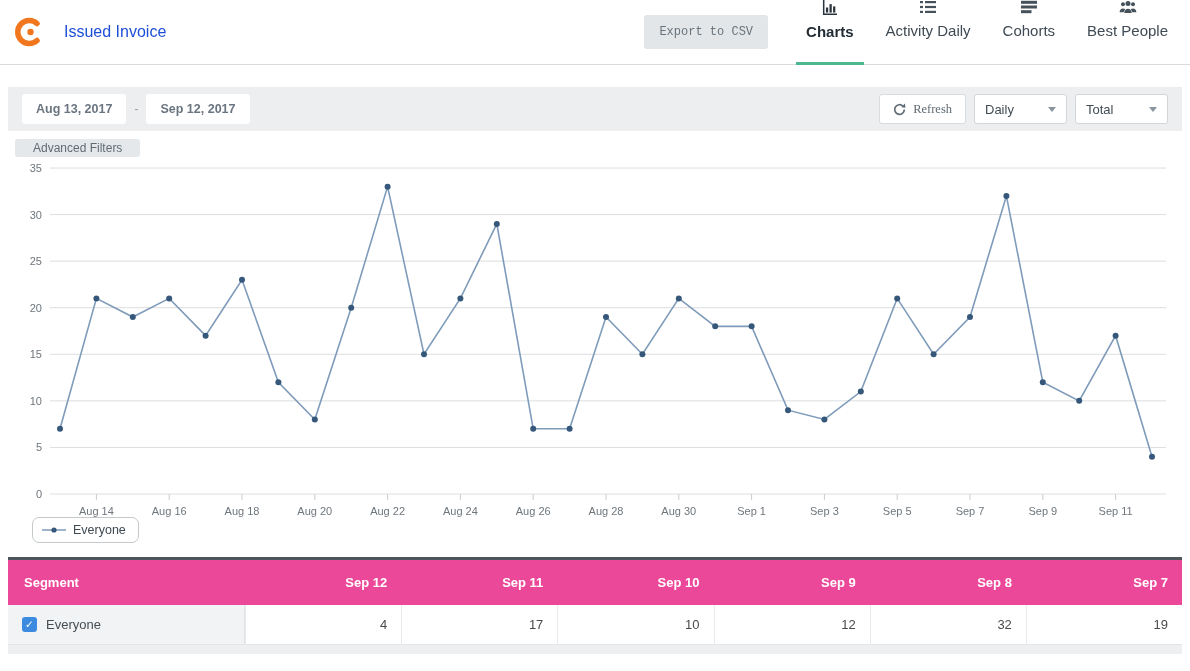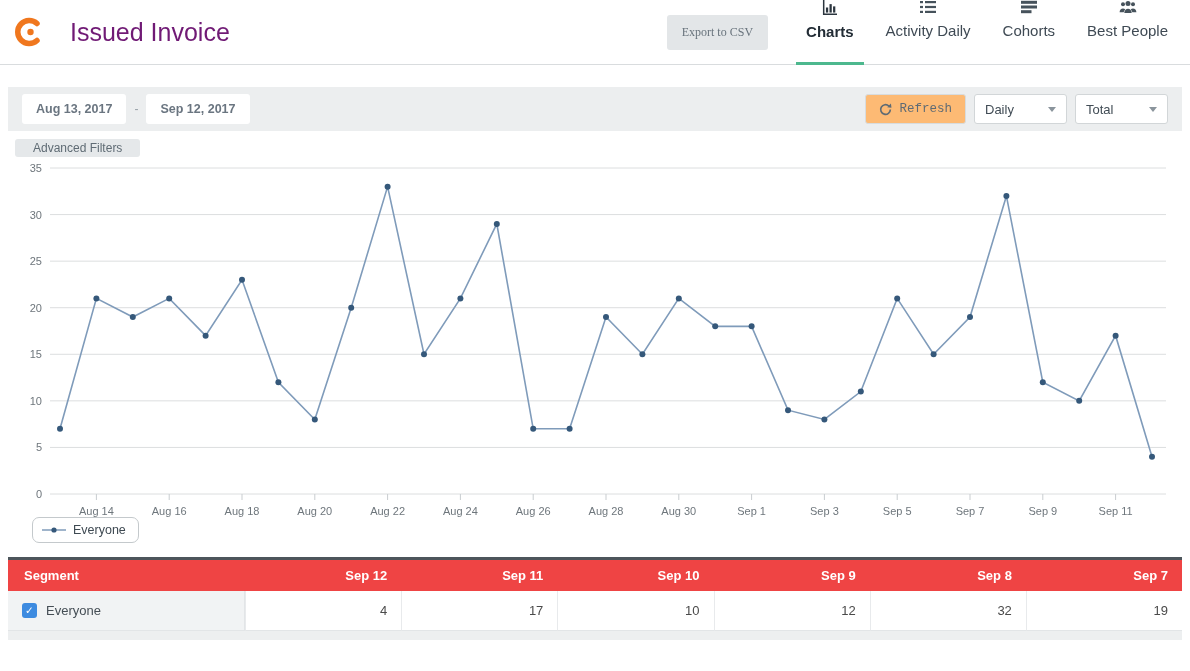--- a/index.html
+++ b/index.html
@@ -6,44 +6,44 @@
   html,body { width:1190px; height:671px; background:#fff; overflow:hidden;
     font-family:"Liberation Sans", sans-serif; }
 
   
   .app-header { height:65px; display:flex; align-items:center;
     justify-content:space-between; border-bottom:1px solid #d9dcde;
     padding:0 6px 0 10px; position:relative; background:#fff; }
   .header-left { display:flex; align-items:center; }
   .logo-box { width:36px; height:36px; display:flex; align-items:center;
     justify-content:center; }
-  .page-title { font-size:25px; font-weight:400; color:#701a75; margin-left:24px; }
+  .page-title { font-size:16px; font-weight:400; color:#1d4ed8; margin-left:18px; }
 
   .header-right { display:flex; align-items:center; height:100%; }
   .export-btn { background:#e3e6e8; border:none; border-radius:3px;
-    font-family:Liberation Serif, serif; font-size:12px; color:#68737c; padding:10px 15px;
+    font-family:Liberation Mono, monospace; font-size:12px; color:#68737c; padding:10px 15px;
     margin-right:22px; cursor:pointer; }
   .nav-tab { display:flex; align-items:center; gap:8px; padding:0 16px;
     height:100%; font-size:15px; color:#3f4a54; cursor:pointer; position:relative;flex-direction:column; }
   .nav-tab.active { font-weight:bold; color:#222c35; }
   .nav-tab.active .tab-underline { position:absolute; left:6px; right:6px;
     bottom:-1px; height:3px; background:#4db88e; }
 
   
   .toolbar { margin:22px 8px 0; height:44px; background:#eceeef;
     display:flex; align-items:center; justify-content:space-between;
     padding:0 14px; }
   .toolbar-left, .toolbar-right { display:flex; align-items:center; }
   .date-btn { height:30px; padding:0 14px; background:#ffffff; border:none;
     border-radius:3px; font-family:inherit; font-size:12.5px; font-weight:bold;
     color:#6a7580; cursor:pointer; }
   .date-sep { margin:0 8px; color:#98a1a8; font-size:12px; }
-  .refresh-btn { height:30px; padding:0 13px; background:#fdba74;
+  .refresh-btn { height:30px; padding:0 13px; background:#ffffff;
     border:1px solid #d8dcde; border-radius:3px; display:flex; align-items:center;
-    gap:7px; font-family:Liberation Mono, monospace; font-size:12.5px; color:#5f6b74; cursor:pointer; }
+    gap:7px; font-family:Liberation Serif, serif; font-size:12.5px; color:#5f6b74; cursor:pointer; }
   .select-box { height:30px; width:93px; margin-left:8px; background:#fff;
     border:1px solid #d2d6d8; border-radius:3px; display:flex; align-items:center;
     justify-content:space-between; padding:0 10px; font-size:13px; color:#414c55;
     cursor:pointer; }
   .chevron { width:0; height:0; border-left:4.5px solid transparent;
     border-right:4.5px solid transparent; border-top:5px solid #8a949c; }
 
   
   .filters-row { margin:7px 8px 0; }
   .adv-filters-btn { margin-left:7px; height:18px; padding:0 18px;
@@ -53,22 +53,22 @@
   
   .chart-wrap { margin:3px 8px 0; position:relative; }
   .chart-svg { display:block; width:1174px; height:360px; }
   .legend-pill { display:inline-flex; align-items:center; gap:7px;
     margin:-10px 0 0 24px; padding:5px 12px 5px 9px; background:#fff;
     border:1px solid #c4c9cc; border-radius:7px; font-size:12.5px; color:#3e4952;
     cursor:pointer; position:relative; }
 
   
   .segments-table { margin:14px 8px 0; }
-  .thead { display:flex; background:#ef4444; border-top:3px solid #4d555b;
-    height:34px; align-items:center; }
+  .thead { display:flex; background:#ec4899; border-top:3px solid #4d555b;
+    height:48px; align-items:center; }
   .th { color:#fff; font-size:13px; font-weight:bold; }
   .th.segment-col { flex:0 0 237px; padding-left:16px; text-align:left; }
   .th.num, .td.num { flex:1 1 0; text-align:right; padding-right:14px; }
   .trow { display:flex; height:40px; }
   .td { display:flex; align-items:center; font-size:13px; color:#4a4a4a;
     border-bottom:1px solid #e2e5e7; }
   .td.segment-col { flex:0 0 237px; padding-left:14px; background:#f1f3f4;
     gap:9px; color:#454e55; border-right:1px solid #e2e5e7; }
   .td.num { justify-content:flex-end; background:#fff;
     border-left:1px solid #e8eaec; }

